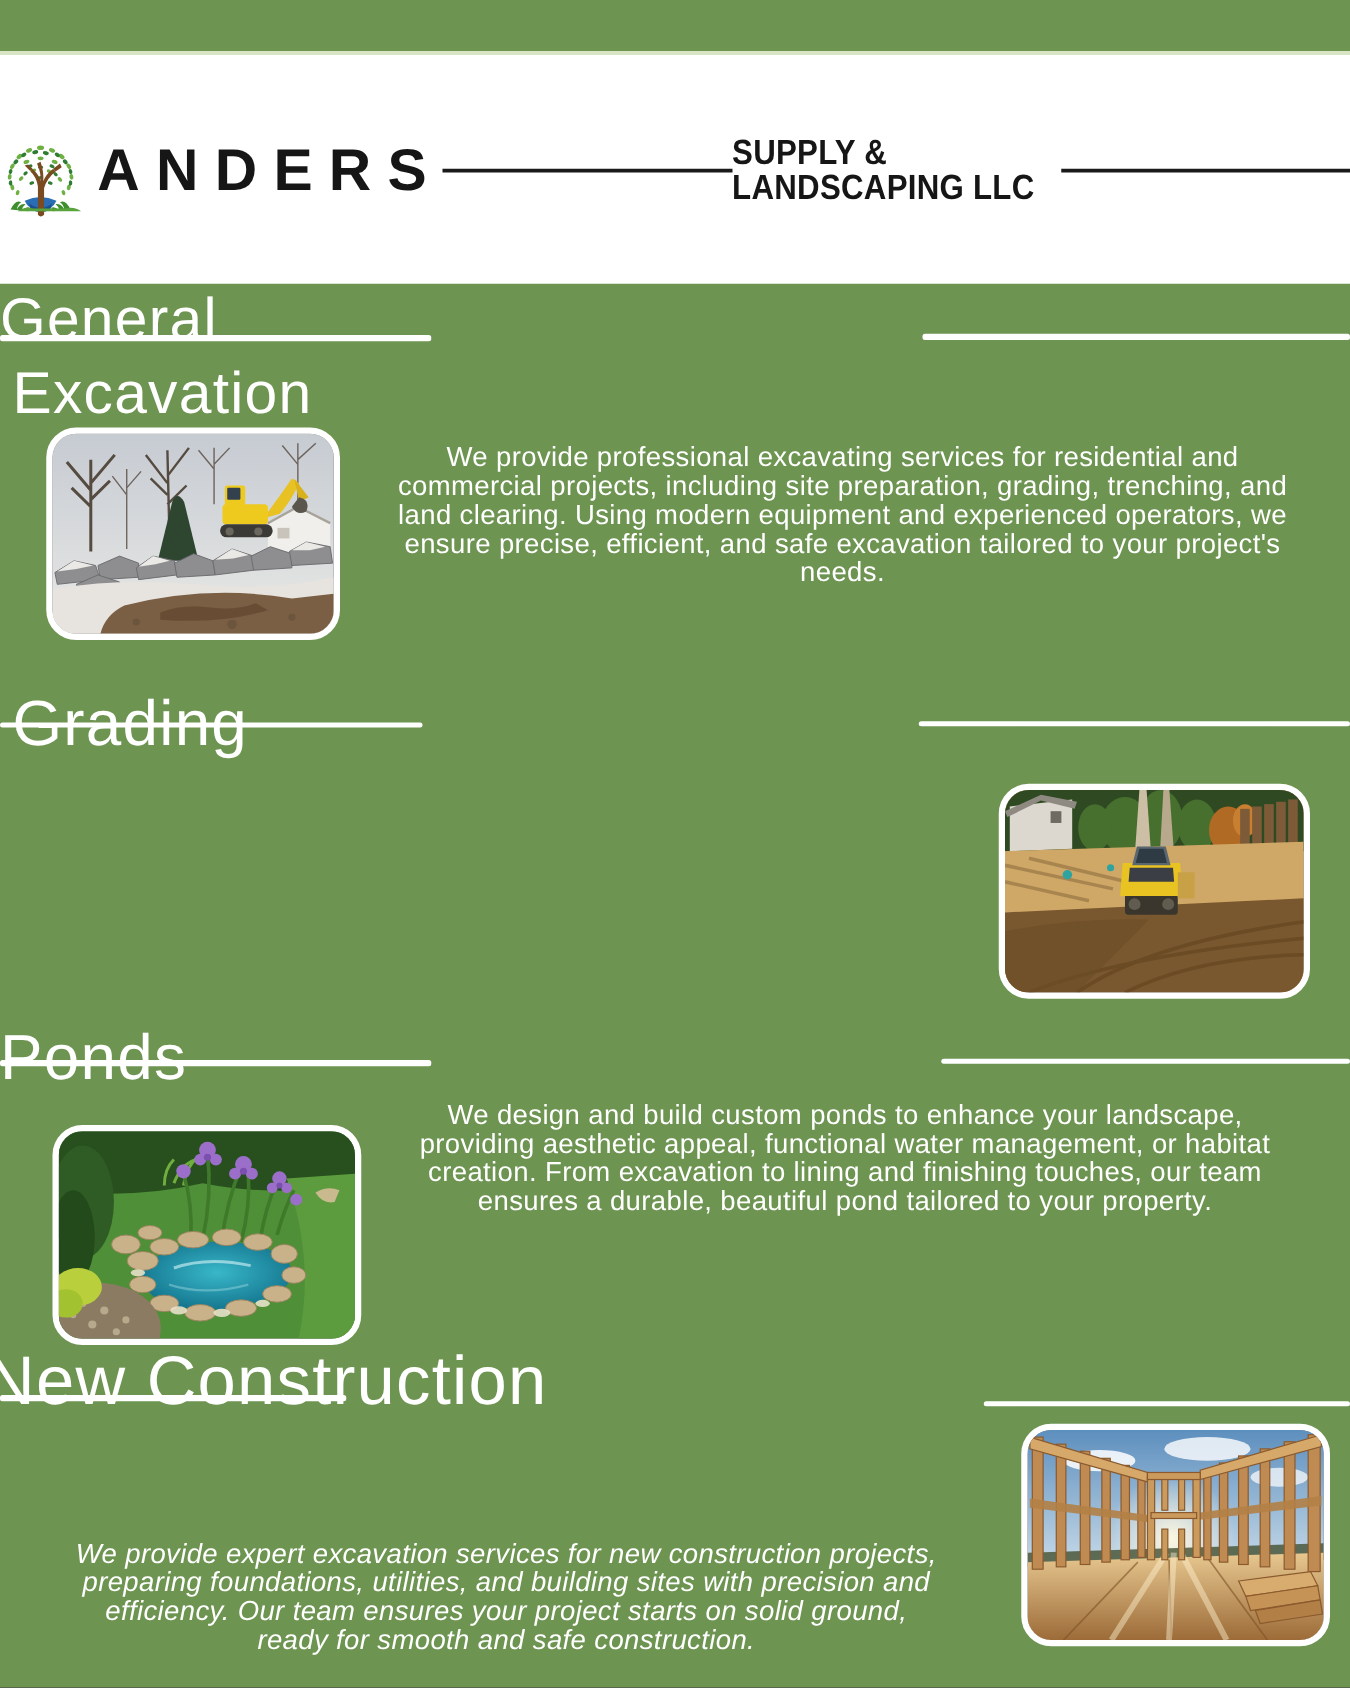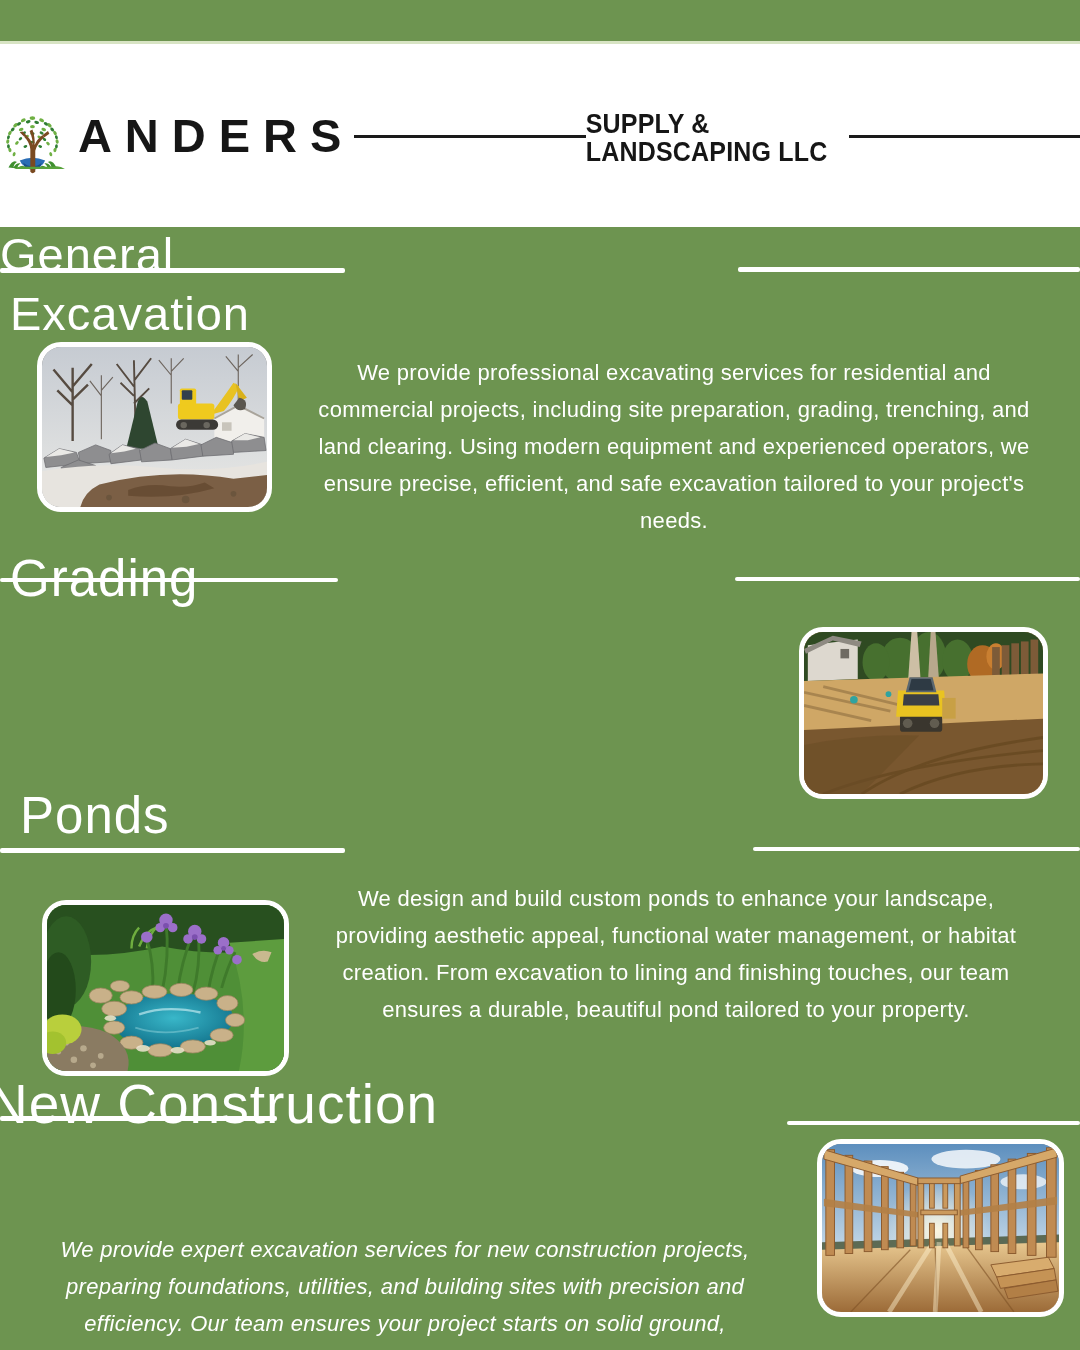--- a/index.html
+++ b/index.html
@@ -26,35 +26,35 @@
     transform:scaleY(1.12); margin-top:4px; margin-bottom:2px; line-height:1;
   }
   
   .sec-title {
     position:absolute; left:0; width:1080px; 
     color:#ffffff; font-weight:400; letter-spacing:1px; line-height:1.1;
   }
   .t-general    { top:229px; font-size:47px; }
   .t-excavation { top:288px; font-size:47px; margin-left:10px; }
   .t-grading    { top:551px; font-size:51px; margin-left:10px; }
-  .t-ponds      { top:788px; font-size:51px;padding-left:20px; }
+  .t-ponds      { top:818px; font-size:51px; }
   .t-newconstr  { top:1074px; font-size:55px; margin-left:-12px; }
   .divider { position:absolute; background:#ffffff; border-radius:2px; }
   .d-l1 { top:268px; left:0;     width:345px; height:5px; }
   .d-r1 { top:267px; left:738px; width:342px; height:5px; }
   .d-l2 { top:578px; left:0;     width:338px; height:4px; }
   .d-r2 { top:577px; left:735px; width:345px; height:4px; }
   .d-l3 { top:848px; left:0;     width:345px; height:5px; }
   .d-r3 { top:847px; left:753px; width:327px; height:4px; }
   .d-l4 { top:1116px; left:0;     width:277px; height:5px; }
   .d-r4 { top:1121px; left:787px; width:293px; height:4px; }
   
   .para {
     position:absolute; color:#ffffff; text-align:center;
-    font-size:22px; line-height:37px; letter-spacing:0.3px; font-weight:400;
+    font-size:22px; line-height:23px; letter-spacing:0.3px; font-weight:400;
   }
   .p-excavation { left:300px; top:354px;  width:748px; }
   .p-grading    { left:28px;  top:656px;  width:700px; }
   .p-ponds      { left:312px; top:880px;  width:728px; }
   .p-newconstr  { left:55px;  top:1231px; width:700px;font-style:italic; }
   
   .photo {
     position:absolute; border:5px solid #ffffff; border-radius:24px;
     overflow:hidden; background:#888;
   }

